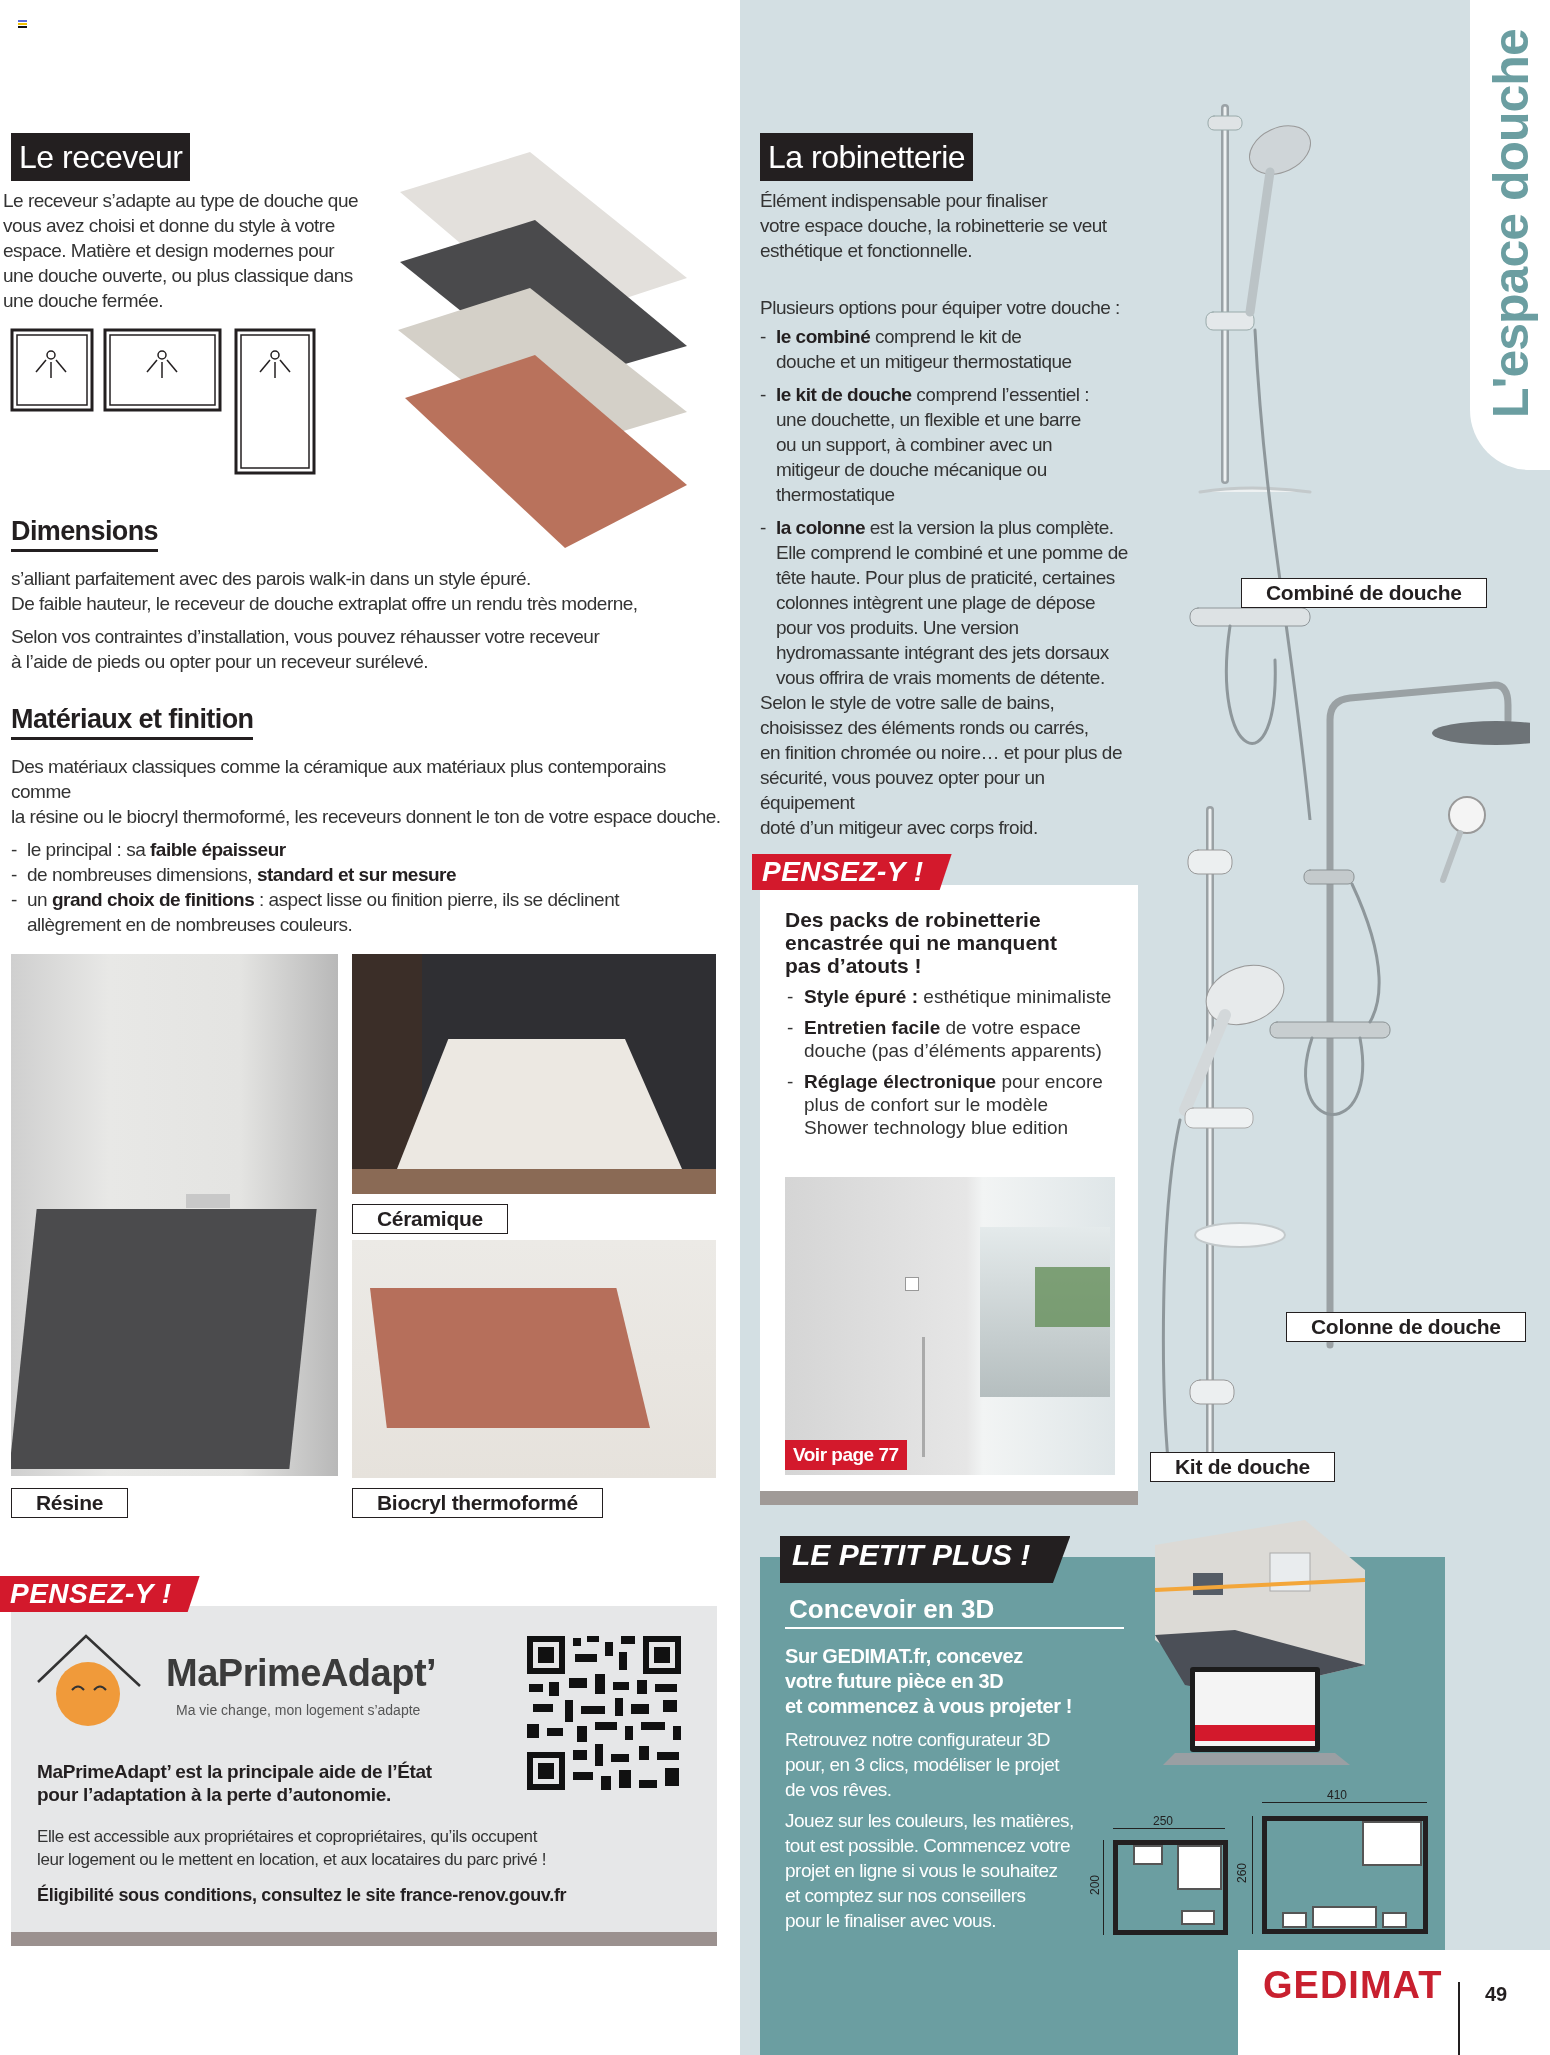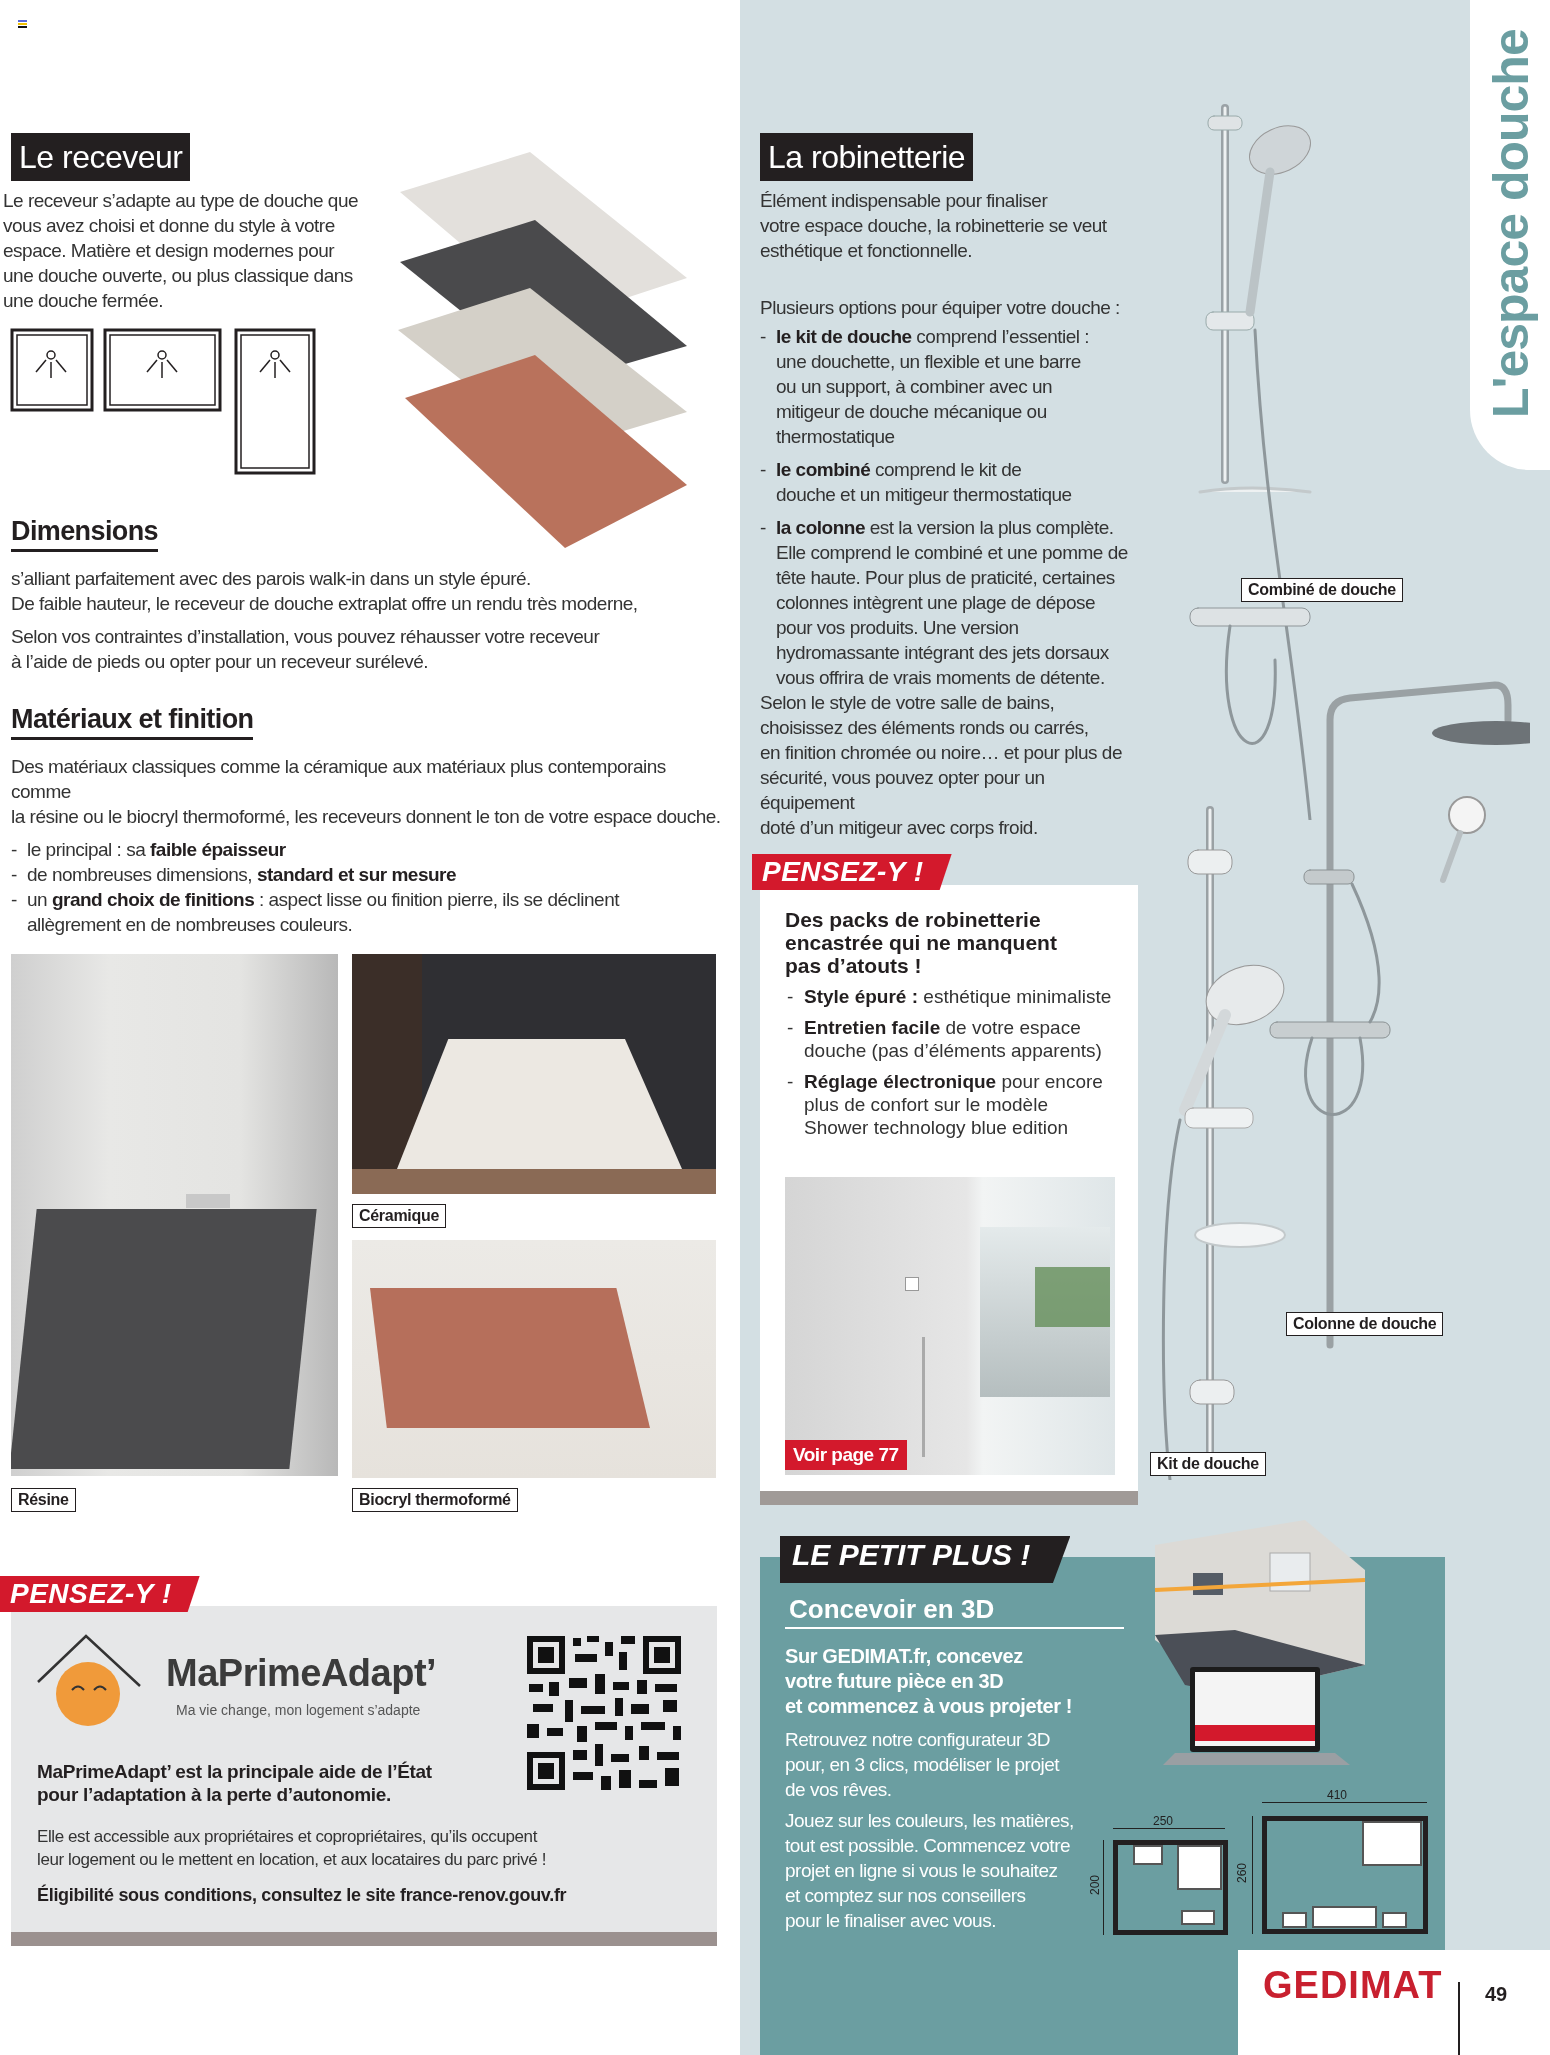--- a/index.html
+++ b/index.html
@@ -2,21 +2,21 @@
 <html><head>
 <meta charset="utf-8">
 <style>
 *{box-sizing:border-box;margin:0;padding:0}
 html,body{width:1550px;height:2055px;background:#fff;overflow:hidden}
 body{position:relative;font-family:"Liberation Sans",sans-serif;color:#2a2a2a}
 .abs{position:absolute}
 .body-txt{font-size:19px;line-height:25px;color:#333;font-stretch:condensed;letter-spacing:-0.5px}
 .hblk{background:#231f20;color:#fff;font-weight:normal;font-size:32px;padding:2px 8px;line-height:44px;letter-spacing:-0.5px}
 .h2{font-weight:bold;font-size:27px;color:#231f20;border-bottom:3px solid #231f20;padding-bottom:2px;letter-spacing:-0.6px;display:inline-block}
-.cap{background:#fff;border:1.5px solid #231f20;font-weight:bold;font-size:16px;padding:2px 6px;color:#231f20;letter-spacing:-0.3px}
+.cap{background:#fff;border:1.5px solid #231f20;font-weight:bold;font-size:21px;padding:2px 24px;color:#231f20;letter-spacing:-0.3px}
 .red-tag{background:#d3192c;color:#fff;font-weight:bold;font-style:italic;font-size:28px;letter-spacing:0.5px;padding:2px 28px 2px 10px;clip-path:polygon(0 0,100% 0,94% 100%,0 100%)}
 ul.dash{list-style:none}
 ul.dash li{position:relative;padding-left:16px}
 ul.dash li::before{content:"-";position:absolute;left:0}
 b{font-weight:bold;color:#231f20}
 .right-bg{left:740px;top:0;width:810px;height:2055px;background:#d3dfe3}
 .tab{right:0;top:0;width:80px;height:470px;background:#fff;border-bottom-left-radius:60px}
 .vert{transform:rotate(-90deg);transform-origin:left top;white-space:nowrap;color:#6b9ea1;font-weight:bold;font-size:50px;letter-spacing:-1px}
 .plan{position:absolute;border:5px solid #231f20;background:transparent}
 .plan-w{position:absolute;background:#fff;border:2px solid #555}
@@ -187,22 +187,22 @@
 
 <div class="abs hblk" style="left:760px;top:133px;">La robinetterie</div>
 <div class="abs body-txt" style="left:760px;top:188px;width:380px;">
   <div>Élément indispensable pour finaliser</div>
   <div>votre espace douche, la robinetterie se veut</div>
   <div>esthétique et fonctionnelle.</div>
 </div>
 <div class="abs body-txt" style="left:760px;top:295px;width:380px;">
   <div style="margin-bottom:4px">Plusieurs options pour équiper votre douche :</div>
   <ul class="dash">
+    <li style="margin-bottom:8px;width:320px"><b>le combiné</b><span> comprend le kit de douche et un mitigeur thermostatique</span></li>
     <li style="margin-bottom:8px;width:340px"><b>le kit de douche</b><span> comprend l’essentiel : une douchette, un flexible et une barre ou un support, à combiner avec un mitigeur de douche mécanique ou thermostatique</span></li>
-    <li style="margin-bottom:8px;width:320px"><b>le combiné</b><span> comprend le kit de douche et un mitigeur thermostatique</span></li>
     <li style="width:372px"><b>la colonne</b><span> est la version la plus complète. Elle comprend le combiné et une pomme de tête haute. Pour plus de praticité, certaines colonnes intègrent une plage de dépose pour vos produits. Une version hydromassante intégrant des jets dorsaux vous offrira de vrais moments de détente.</span></li>
   </ul>
 </div>
 <div class="abs body-txt" style="left:760px;top:690px;width:380px;">
   <div>Selon le style de votre salle de bains,</div>
   <div>choisissez des éléments ronds ou carrés,</div>
   <div>en finition chromée ou noire… et pour plus de</div>
   <div>sécurité, vous pouvez opter pour un équipement</div>
   <div>doté d’un mitigeur avec corps froid.</div>
 </div>

